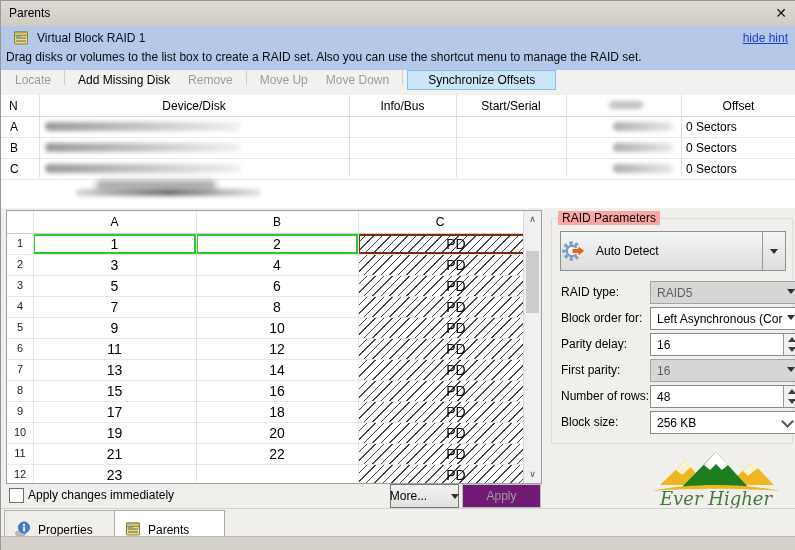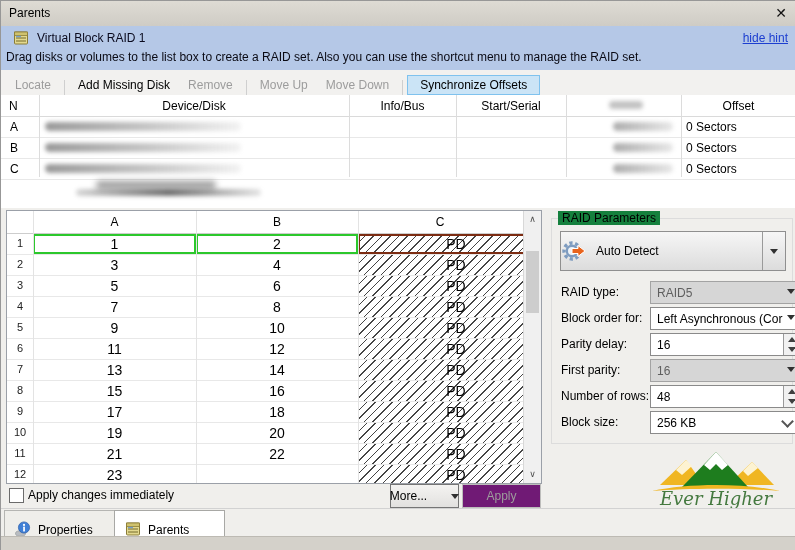--- a/index.html
+++ b/index.html
@@ -14,24 +14,24 @@
 
   
   .hintbar{position:absolute;top:25px;left:0;right:0;height:44px;background:#b5c8e7;border-bottom:1px solid #8ea3c6;}
   .hint-row1{position:absolute;top:2px;left:12px;height:20px;display:flex;align-items:center;gap:8px;}
   .hint-title{color:#0a0a1e;}
   .hide-hint{position:absolute;right:8px;top:5px;color:#1c3ed0;text-decoration:underline;cursor:pointer;}
   .hint-desc{position:absolute;left:5px;top:24px;color:#0a0a14;}
 
   
   .toolbar{position:absolute;top:69px;left:0;right:0;height:25px;background:#f2f1ef;
-           display:flex;align-items:flex-end;padding-left:5px;}
+           display:flex;align-items:flex-start;padding-left:5px;}
   .tb-btn{padding:3px 9px;white-space:nowrap;}
   .tb-btn.disabled{color:#9c9c9c;}
-  .tb-btn.active{background:#cbe4f6;border:1px solid #7fc2ee;padding:2px 12px;}
+  .tb-btn.active{background:#cbe4f6;border:1px solid #7fc2ee;padding:2px 20px;}
   .tb-sep{width:1px;height:15px;background:#cfcfcf;margin:0 4px;}
 
   
   .device-table{position:absolute;top:94px;left:0;right:0;height:113px;background:#fff;}
   .dt-header{position:relative;height:21px;border-bottom:1px solid #dadada;}
   .dt-header span{position:absolute;top:4px;text-align:center;}
   .dt-col-sep{position:absolute;top:0;width:1px;height:82px;background:#dcdcdc;}
   .dt-row{position:relative;height:20px;border-bottom:1px solid #e8e8e8;}
   .dt-id{position:absolute;left:9px;top:3px;}
   .dt-offset{position:absolute;left:685px;top:3px;}
@@ -61,21 +61,21 @@
   .sel.red{border:2px solid #7c2c12;}
 
   
   .vscroll{position:absolute;top:0;right:0;bottom:0;width:17px;background:#f0f0f0;border-left:1px solid #d8d8d8;z-index:5;}
   .vs-arrow{position:absolute;left:0;width:17px;height:17px;text-align:center;font-size:9px;line-height:17px;color:#505050;}
   .vs-up{top:0;} .vs-down{bottom:0;}
   .vs-thumb{position:absolute;left:2px;width:13px;top:40px;height:62px;background:#cdcdcd;}
 
   
   .raid-box{position:absolute;left:550px;top:217px;width:240px;height:224px;border:1px solid #dcdcdc;}
-  .raid-legend{position:absolute;top:-8px;left:6px;background:#15803d;padding:0 4px;}
+  .raid-legend{position:absolute;top:-8px;left:6px;background:#fca5a5;padding:0 4px;}
   .autodetect{position:absolute;left:8px;top:12px;width:224px;height:38px;display:flex;
               border:1px solid #8f8f8f;background:linear-gradient(#f6f6f6,#dcdcdc);}
   .ad-main{flex:1;display:flex;align-items:center;justify-content:flex-start;gap:9px;}
   .ad-drop{width:22px;border-left:1px solid #9a9a9a;display:flex;align-items:center;justify-content:center;}
   .gear-wrap{position:relative;width:26px;height:26px;}
   .f-row{position:absolute;left:9px;right:20px;height:21px;}
   .f-label{position:absolute;left:0;top:4px;}
   .ctl{position:absolute;left:89px;top:0;width:143px;height:21px;border:1px solid #8a8a8a;background:#fff;
        display:flex;align-items:center;padding-left:6px;font-size:12px;}
   .ctl.disabled{background:#d6d6d6;color:#5f5f5f;border-color:#a3a3a3;}

